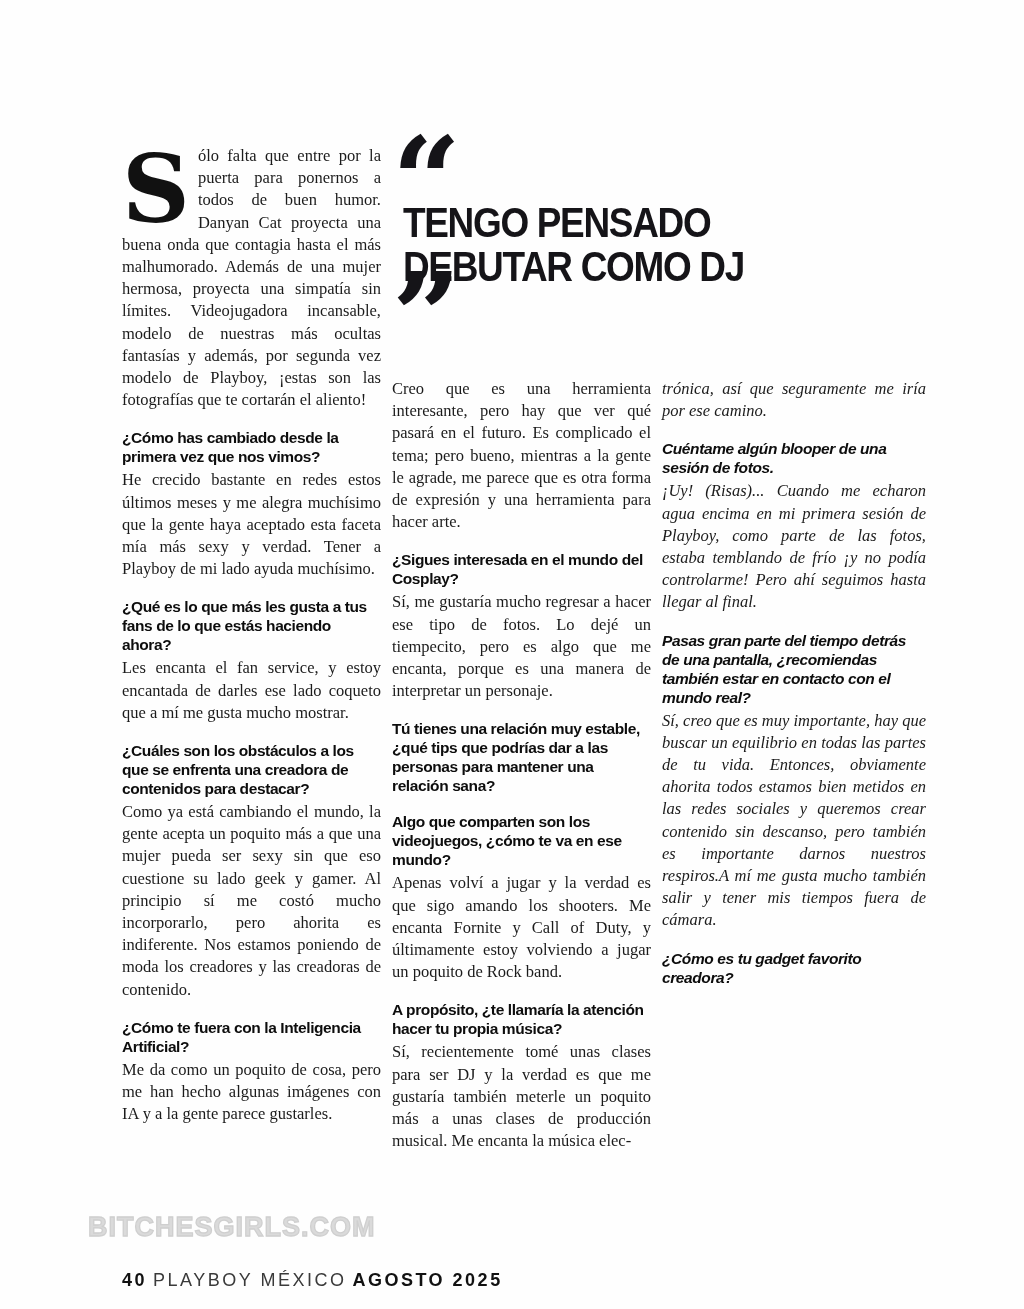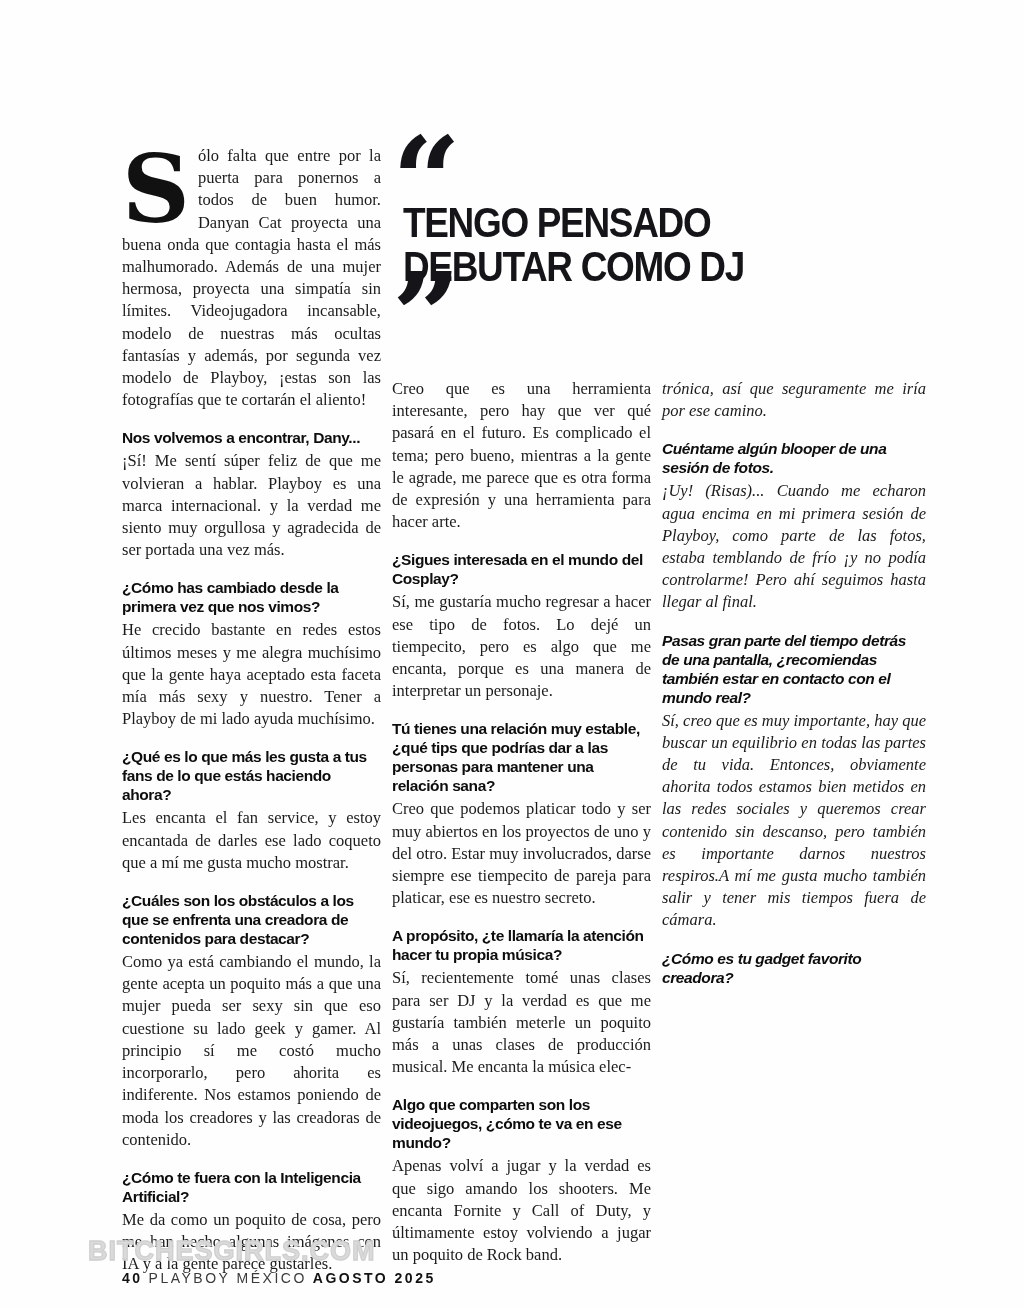--- a/index.html
+++ b/index.html
@@ -89,52 +89,47 @@
   
   .watermark {
     position:absolute; left:88px; top:1212px;
     font-family:"Liberation Sans", sans-serif;
     font-weight:bold;
     font-size:27px;
     letter-spacing:1px;
     color:rgba(255,255,255,0.05);
     -webkit-text-stroke:1.3px #cfcfcf;
     text-shadow:0 0 1px #d8d8d8;
-    margin-top:24px;
   }
 
   
   .footer {
     position:absolute; left:122px; top:1270px;
     font-family:"Liberation Sans", sans-serif;
-    font-size:14px;
+    font-size:18px;
     letter-spacing:2.5px;
     color:#111;
     white-space:nowrap;
   }
   .footer .bold { font-weight:bold; }
   .footer .light { font-weight:normal; color:#3a3a3a; margin:0 6px; }
 </style>
 </head>
 <body>
 
 <div class="page">
 
   <div class="content">
 
     <div class="col">
       <p class="body-text"><span class="drop-cap">S</span><span>ólo falta que entre por la puerta para ponernos a todos de buen humor. Danyan Cat proyecta una buena onda que contagia hasta el más malhumorado. Además de una mujer hermosa, proyecta una simpatía sin límites. Videojugadora incansable, modelo de nuestras más ocultas fantasías y además, por segunda vez modelo de Playboy, ¡estas son las fotografías que te cortarán el aliento!</span></p>
 
       <div class="qa-block">
-        <div class="q-head">Nos volvemos a encontrar, Dany...</div>
-        <p class="body-text">¡Sí! Me sentí súper feliz de que me volvieran a hablar. Playboy es una marca internacional. y la verdad me siento muy orgullosa y agradecida de ser portada una vez más.</p>
-      </div>
-      <div class="qa-block">
         <div class="q-head">¿Cómo has cambiado desde la primera vez que nos vimos?</div>
-        <p class="body-text">He crecido bastante en redes estos últimos meses y me alegra muchísimo que la gente haya aceptado esta faceta mía más sexy y nuestro. Tener a Playboy de mi lado ayuda muchísimo.</p>
+        <p class="body-text">He crecido bastante en redes estos últimos meses y me alegra muchísimo que la gente haya aceptado esta faceta mía más sexy y verdad. Tener a Playboy de mi lado ayuda muchísimo.</p>
       </div>
       <div class="qa-block">
         <div class="q-head">¿Qué es lo que más les gusta a tus fans de lo que estás haciendo ahora?</div>
         <p class="body-text">Les encanta el fan service, y estoy encantada de darles ese lado coqueto que a mí me gusta mucho mostrar.</p>
       </div>
       <div class="qa-block">
         <div class="q-head">¿Cuáles son los obstáculos a los que se enfrenta una creadora de contenidos para destacar?</div>
         <p class="body-text">Como ya está cambiando el mundo, la gente acepta un poquito más a que una mujer pueda ser sexy sin que eso cuestione su lado geek y gamer. Al principio sí me costó mucho incorporarlo, pero ahorita es indiferente. Nos estamos poniendo de moda los creadores y las creadoras de contenido.</p>
       </div>
       <div class="qa-block">
@@ -154,29 +149,28 @@
       </div>
 
       <p class="lead-text">Creo que es una herramienta interesante, pero hay que ver qué pasará en el futuro. Es complicado el tema; pero bueno, mientras a la gente le agrade, me parece que es otra forma de expresión y una herramienta para hacer arte.</p>
 
       <div class="qa-block">
         <div class="q-head">¿Sigues interesada en el mundo del Cosplay?</div>
         <p class="body-text">Sí, me gustaría mucho regresar a hacer ese tipo de fotos. Lo dejé un tiempecito, pero es algo que me encanta, porque es una manera de interpretar un personaje.</p>
       </div>
       <div class="qa-block">
         <div class="q-head">Tú tienes una relación muy estable, ¿qué tips que podrías dar a las personas para mantener una relación sana?</div>
-        <p class="body-text">Creo que podemos platicar todo y ser muy abiertos en los proyectos de uno y del otro. Estar muy involucrados, darse siempre ese tiempecito de pareja para platicar, ese es nuestro secreto.</p>
+      </div>
+      <div class="qa-block">
+        <div class="q-head">Algo que comparten son los videojuegos, ¿cómo te va en ese mundo?</div>
+        <p class="body-text">Apenas volví a jugar y la verdad es que sigo amando los shooters. Me encanta Fornite y Call of Duty, y últimamente estoy volviendo a jugar un poquito de Rock band.</p>
       </div>
       <div class="qa-block">
         <div class="q-head">A propósito, ¿te llamaría la atención hacer tu propia música?</div>
         <p class="body-text">Sí, recientemente tomé unas clases para ser DJ y la verdad es que me gustaría también meterle un poquito más a unas clases de producción musical. Me encanta la música elec-</p>
-      </div>
-      <div class="qa-block">
-        <div class="q-head">Algo que comparten son los videojuegos, ¿cómo te va en ese mundo?</div>
-        <p class="body-text">Apenas volví a jugar y la verdad es que sigo amando los shooters. Me encanta Fornite y Call of Duty, y últimamente estoy volviendo a jugar un poquito de Rock band.</p>
       </div>
     </div>
 
     <div class="col col3">
       <div class="col3-spacer"></div>
 
       <p class="lead-text">trónica, así que seguramente me iría por ese camino.</p>
 
       <div class="qa-block">
         <div class="q-head">Cuéntame algún blooper de una sesión de fotos.</div>

